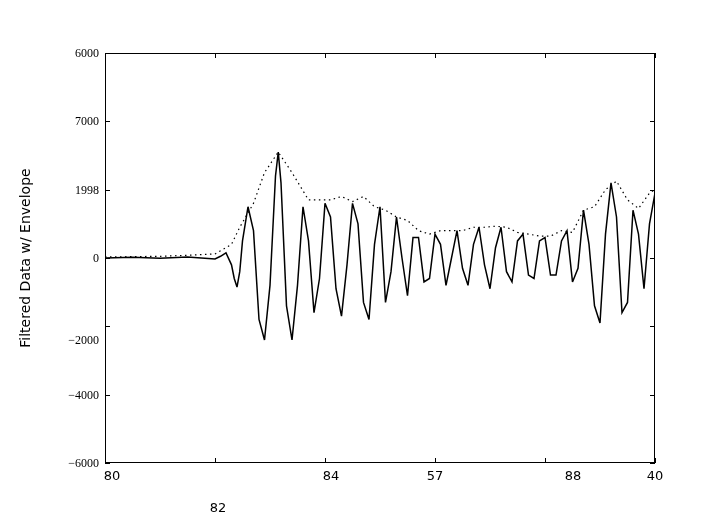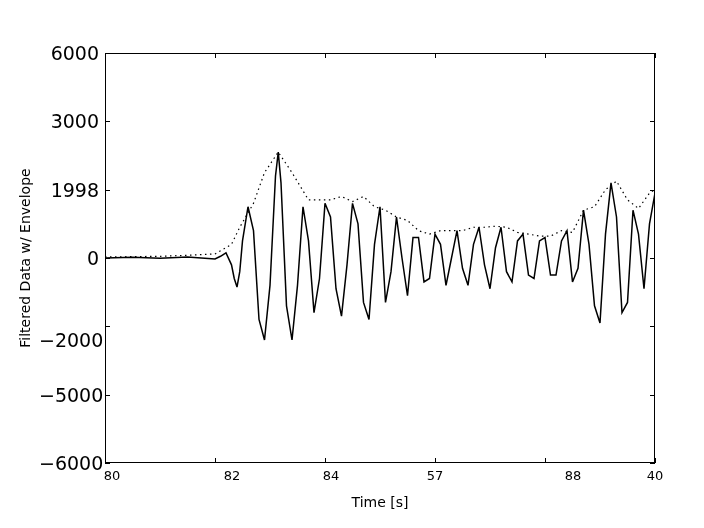--- a/index.html
+++ b/index.html
@@ -67,82 +67,82 @@
   }
   .tick-label-x {
     position: absolute;
     font-size: 13px;
     color: black;
     transform: translateX(-50%);
     top: 468px;
   }
   .tick-label-y {
     position: absolute;
-    font-size: 19px;
+    font-size: 12px;
     color: black;
     text-align: right;
     right: 605px;
     width: 60px;
     transform: translateY(-50%);
+    font-family: Liberation Serif, serif;
   }
   svg.data-svg {
     position: absolute;
     left: 105px;
     top: 53px;
     width: 550px;
     height: 410px;
   }
 </style>
 </head>
 <body>
 
 <div class="chart-container">
   <div class="ylabel">
       <span>Filtered Data w/ Envelope</span>
     </div>
-  <div class="xlabel">Time [s]</div>
   <div class="plot-area"></div>
   <svg class="data-svg" viewBox="0 0 550 410" preserveAspectRatio="none">
     <polyline id="line-filtered" fill="none" stroke="black" stroke-width="1.5" points="0.00,205.00 27.50,204.32 55.00,205.34 82.50,203.98 110.00,206.03 115.50,203.29 121.00,199.88 126.50,211.83 129.25,225.50 132.00,234.04 134.75,218.67 137.50,187.92 143.00,153.75 148.50,177.67 154.00,266.50 159.50,287.00 165.00,232.33 170.50,123.00 173.25,99.08 176.00,129.83 181.50,252.83 187.00,287.00 192.50,232.33 198.00,153.75 203.50,187.92 209.00,259.67 214.50,225.50 220.00,150.33 225.50,164.00 231.00,235.75 236.50,263.08 242.00,211.83 247.50,150.33 253.00,170.83 258.50,249.42 264.00,266.50 269.50,191.33 275.00,153.75 280.50,249.42 286.00,218.67 291.50,164.00 297.00,205.00 302.50,242.58 308.00,184.50 313.50,184.50 319.00,228.92 324.50,225.50 330.00,181.08 335.50,191.33 341.00,232.33 346.50,205.00 352.00,177.67 357.50,215.25 363.00,232.33 368.50,191.33 374.00,174.25 379.50,211.83 385.00,235.75 390.50,194.75 396.00,174.25 401.50,218.67 407.00,228.92 412.50,187.92 418.00,181.08 423.50,222.08 429.00,225.50 434.50,187.92 440.00,184.50 445.50,222.08 451.00,222.08 456.50,187.92 462.00,177.67 467.50,228.92 473.00,215.25 478.50,157.17 484.00,191.33 489.50,252.83 495.00,269.92 500.50,181.08 506.00,129.83 511.50,164.00 517.00,259.67 522.50,249.42 528.00,157.17 533.50,181.08 539.00,235.75 544.50,170.83 550.00,140.08"></polyline>
     <polyline id="line-envelope" fill="none" stroke="black" stroke-width="1.2" stroke-dasharray="1.5 3.5" points="0.00,203.98 27.50,203.63 55.00,203.29 82.50,202.27 110.00,200.90 126.50,191.33 134.75,174.25 148.50,150.33 159.50,119.58 173.25,99.08 187.00,119.58 203.50,146.92 214.50,146.92 225.50,146.92 236.50,143.50 247.50,148.63 258.50,143.50 269.50,153.75 280.50,157.17 291.50,164.00 302.50,167.42 313.50,177.67 324.50,181.08 335.50,177.67 346.50,177.67 357.50,177.67 368.50,174.25 379.50,174.25 390.50,173.22 401.50,174.25 412.50,179.38 423.50,181.08 434.50,183.13 445.50,183.13 456.50,177.67 467.50,179.38 478.50,157.17 489.50,153.75 500.50,136.67 511.50,128.13 522.50,146.92 533.50,155.46 544.50,140.08 550.00,136.67"></polyline>
   </svg>
   <div id="ticks-holder">
       <div class="tick" style="left: 105px; top: 458px; width: 1px; height: 5px;"></div>
       <div class="tick" style="left: 105px; top: 53px; width: 1px; height: 5px;"></div>
       <div class="tick-label-x" style="left: 112px;">80</div>
       <div class="tick" style="left: 215px; top: 458px; width: 1px; height: 5px;"></div>
       <div class="tick" style="left: 215px; top: 53px; width: 1px; height: 5px;"></div>
-      <div class="tick-label-x" style="left: 232px;">82</div>
+      <div class="tick-label-x" style="left: 218px; margin-top: 32px;">82</div>
       <div class="tick" style="left: 325px; top: 458px; width: 1px; height: 5px;"></div>
       <div class="tick" style="left: 325px; top: 53px; width: 1px; height: 5px;"></div>
       <div class="tick-label-x" style="left: 325px; margin-left: 6px;">84</div>
       <div class="tick" style="left: 435px; top: 458px; width: 1px; height: 5px;"></div>
       <div class="tick" style="left: 435px; top: 53px; width: 1px; height: 5px;"></div>
       <div class="tick-label-x" style="left: 435px;">57</div>
       <div class="tick" style="left: 545px; top: 458px; width: 1px; height: 5px;"></div>
       <div class="tick" style="left: 545px; top: 53px; width: 1px; height: 5px;"></div>
       <div class="tick-label-x" style="left: 545px; margin-left: 28px;">88</div>
       <div class="tick" style="left: 655px; top: 458px; width: 1px; height: 5px;"></div>
       <div class="tick" style="left: 655px; top: 53px; width: 1px; height: 5px;"></div>
       <div class="tick-label-x" style="left: 655px;">40</div>
       <div class="tick" style="left: 105px; top: 463px; width: 5px; height: 1px;"></div>
       <div class="tick" style="left: 650px; top: 463px; width: 5px; height: 1px;"></div>
       <div class="tick-label-y" style="top: 463px;">−6000</div>
       <div class="tick" style="left: 105px; top: 394.667px; width: 5px; height: 1px;"></div>
       <div class="tick" style="left: 650px; top: 394.667px; width: 5px; height: 1px;"></div>
-      <div class="tick-label-y" style="top: 394.667px;">−5000</div>
+      <div class="tick-label-y" style="top: 394.667px;">−4000</div>
       <div class="tick" style="left: 105px; top: 326.333px; width: 5px; height: 1px;"></div>
       <div class="tick" style="left: 650px; top: 326.333px; width: 5px; height: 1px;"></div>
       <div class="tick-label-y" style="top: 340px;">−2000</div>
       <div class="tick" style="left: 105px; top: 258px; width: 5px; height: 1px;"></div>
       <div class="tick" style="left: 650px; top: 258px; width: 5px; height: 1px;"></div>
       <div class="tick-label-y" style="top: 258px;">0</div>
       <div class="tick" style="left: 105px; top: 189.667px; width: 5px; height: 1px;"></div>
       <div class="tick" style="left: 650px; top: 189.667px; width: 5px; height: 1px;"></div>
       <div class="tick-label-y" style="top: 189.667px;">1998</div>
       <div class="tick" style="left: 105px; top: 121.333px; width: 5px; height: 1px;"></div>
       <div class="tick" style="left: 650px; top: 121.333px; width: 5px; height: 1px;"></div>
-      <div class="tick-label-y" style="top: 121.333px;">3000</div>
+      <div class="tick-label-y" style="top: 121.333px;">7000</div>
       <div class="tick" style="left: 105px; top: 53px; width: 5px; height: 1px;"></div>
       <div class="tick" style="left: 650px; top: 53px; width: 5px; height: 1px;"></div>
       <div class="tick-label-y" style="top: 53px;">6000</div>
     </div>
 </div>
 
 </body></html>

